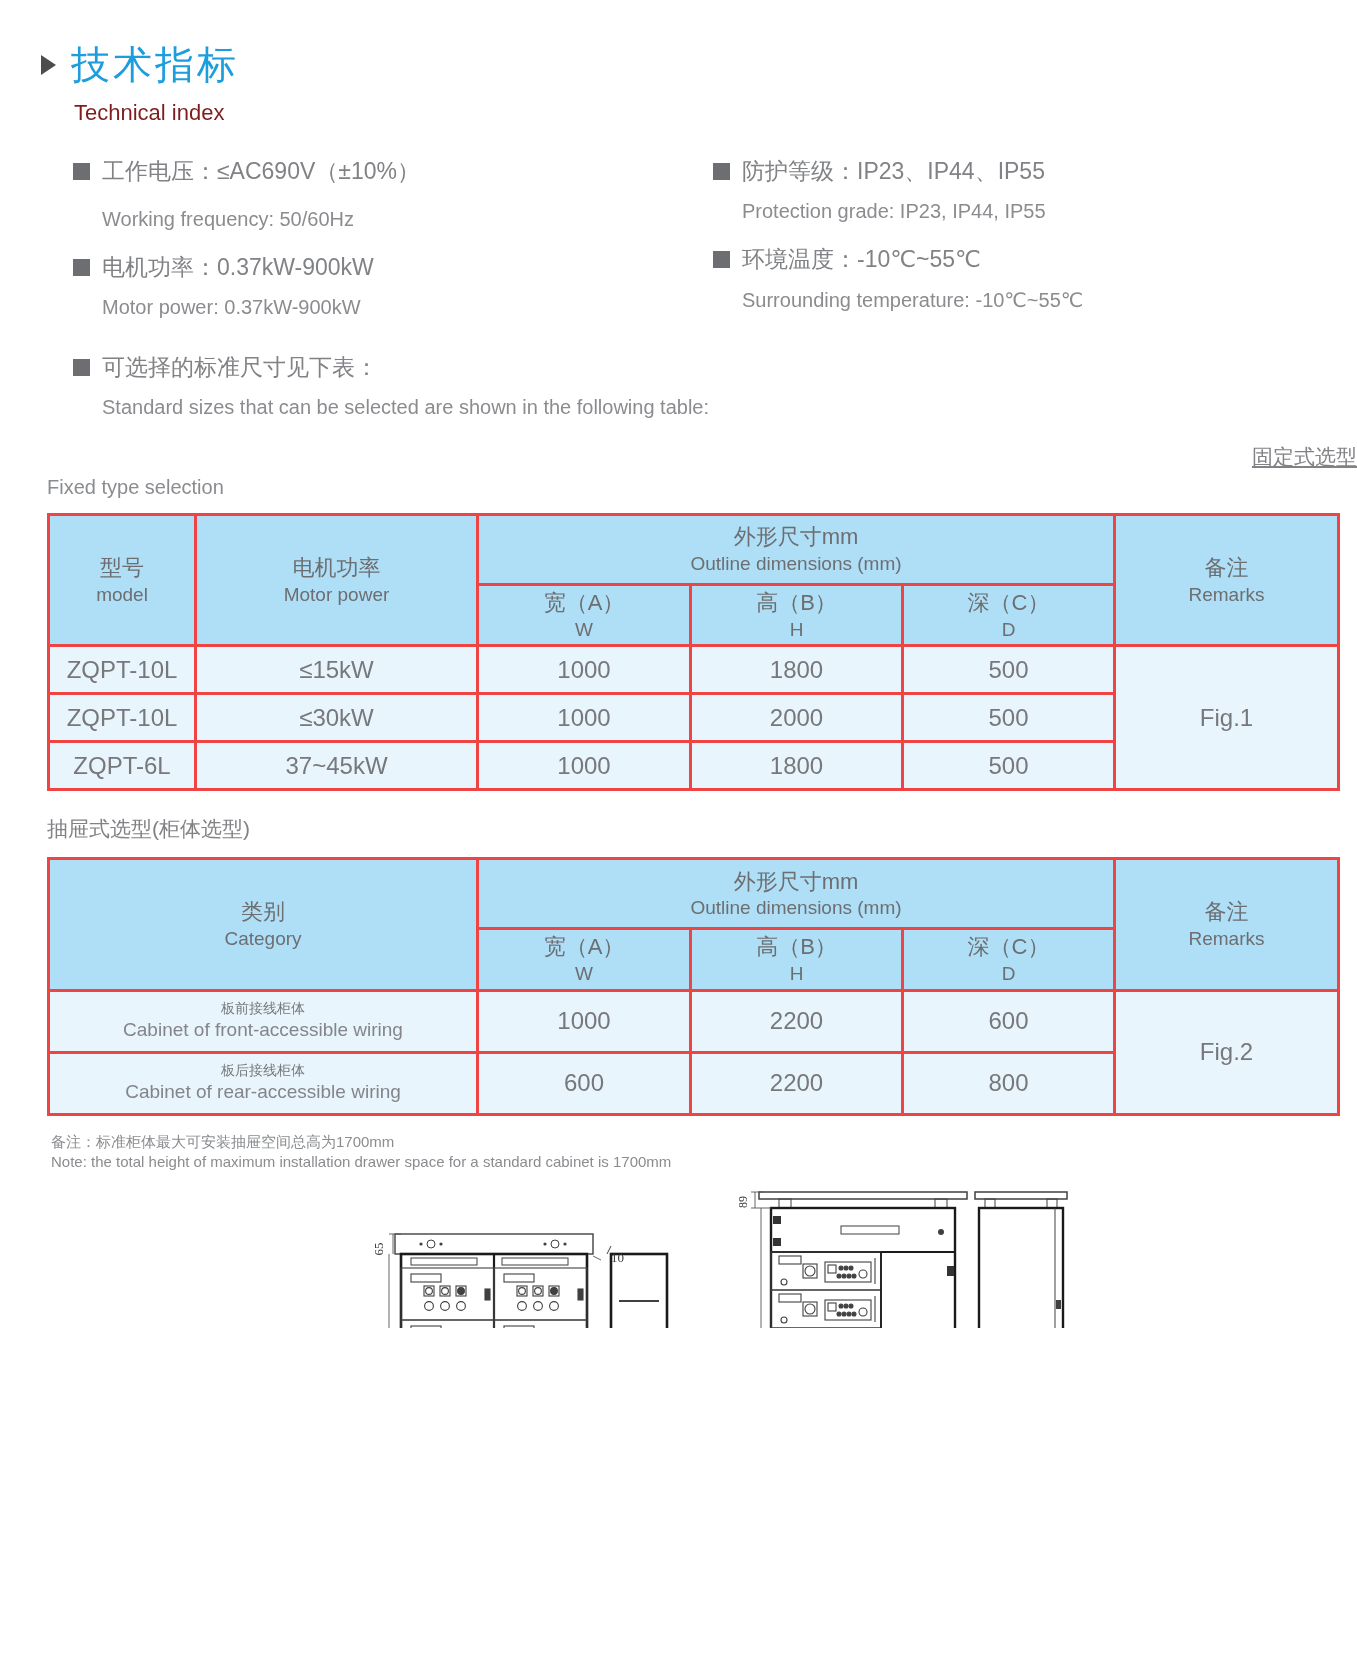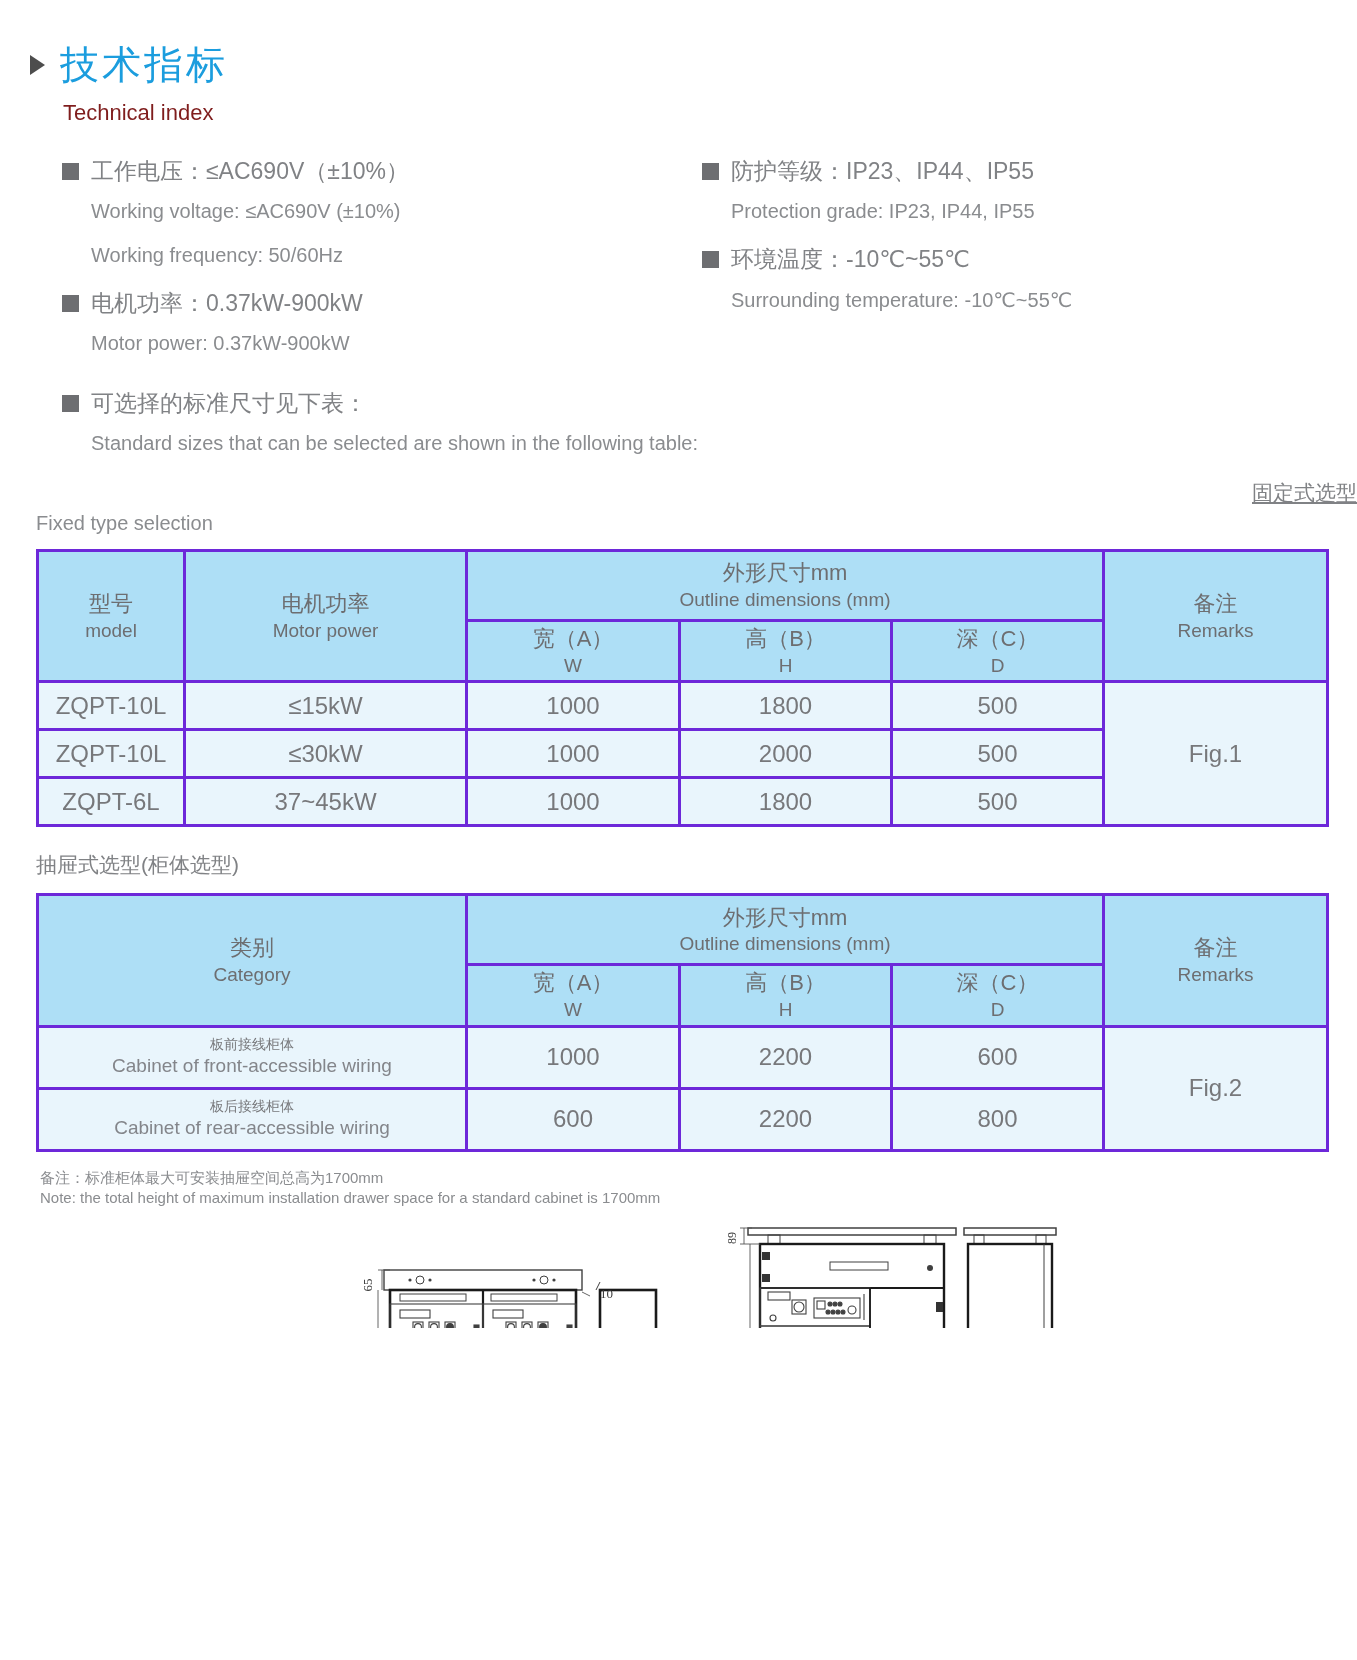--- a/index.html
+++ b/index.html
@@ -3,21 +3,21 @@
 <meta charset="utf-8">
 <style>
   * { box-sizing: border-box; }
   html,body { margin:0; padding:0; background:#ffffff; }
   body {
     width:1357px; min-height:1660px;
     font-family:"Liberation Sans","DejaVu Sans",sans-serif;
     color:#808285;
     -webkit-font-smoothing:antialiased;
   }
-  .page { position:relative; width:1357px; height:1328px; overflow:hidden; background:#fff; }
+  .page { position:relative; width:1357px; height:1328px; overflow:hidden; background:#fff;padding-left:11px; }
 
   
   .title-row { display:flex; align-items:center; gap:15px; padding:38px 0 0 30px; }
   .tri { width:0; height:0; border-left:15px solid #4d4d4d; border-top:10px solid transparent; border-bottom:10px solid transparent; }
   .title-zh { font-size:39px; color:#1b9dde; letter-spacing:3px; }
   .title-en { margin:8px 0 0 63px; font-size:22px; color:#7f1d1d; }
 
   
   .specs { margin:30px 0 0 62px; display:flex; }
   .specs-col-left { width:640px; }
@@ -29,21 +29,21 @@
   .spec-intro { margin:12px 0 0 62px; }
 
   
   .section { margin:24px 0 0 36px; }
   .section-zh { font-size:21px; color:#808285; }
   .section-zh.u { text-decoration:underline;text-align:right; }
   .section-en { font-size:20px; color:#8a8c8f; margin-top:5px; }
 
   
   table.spec-table { border-collapse:collapse; table-layout:fixed; width:1290px; margin:14px 0 0 36px; }
-  table.spec-table td { border:3px solid #6d28d9; text-align:center; vertical-align:middle; padding:2px; }
+  table.spec-table td { border:3px solid #ef4444; text-align:center; vertical-align:middle; padding:2px; }
   td.hd { background:#aedff6; color:#6d6e71; }
   td.bd { background:#e9f5fc; color:#77787b; }
   .zh1 { font-size:22px; line-height:1.35; display:block; }
   .en1 { font-size:19px; line-height:1.3; display:block; color:#6d6e71; }
   td.bd .zh1 { font-size:14px; color:#77787b; }
   td.bd .en1 { font-size:19px; color:#83858a; }
   .val { font-size:24px; }
   .figref { font-size:24px; }
   tr.h1 { height:70px; } tr.h2 { height:58px; }
   tr.r1 { height:48px; } tr.r2 { height:62px; }
@@ -70,21 +70,20 @@
   </div>
   <div class="title-en">Technical index</div>
 
   <div class="specs">
     <div class="specs-col-left">
       <div class="spec-item">
         <div class="spec-zh">
             <span class="bullet"></span>
             <span>工作电压：≤AC690V（±10%）</span>
           </div>
-        <div class="spec-en">Working voltage: ≤AC690V (±10%)</div>
       </div>
       <div class="spec-item">
         <div class="spec-en">Working frequency: 50/60Hz</div>
       </div>
       <div class="spec-item">
         <div class="spec-zh">
             <span class="bullet"></span>
             <span>电机功率：0.37kW-900kW</span>
           </div>
         <div class="spec-en">Motor power: 0.37kW-900kW</div>

